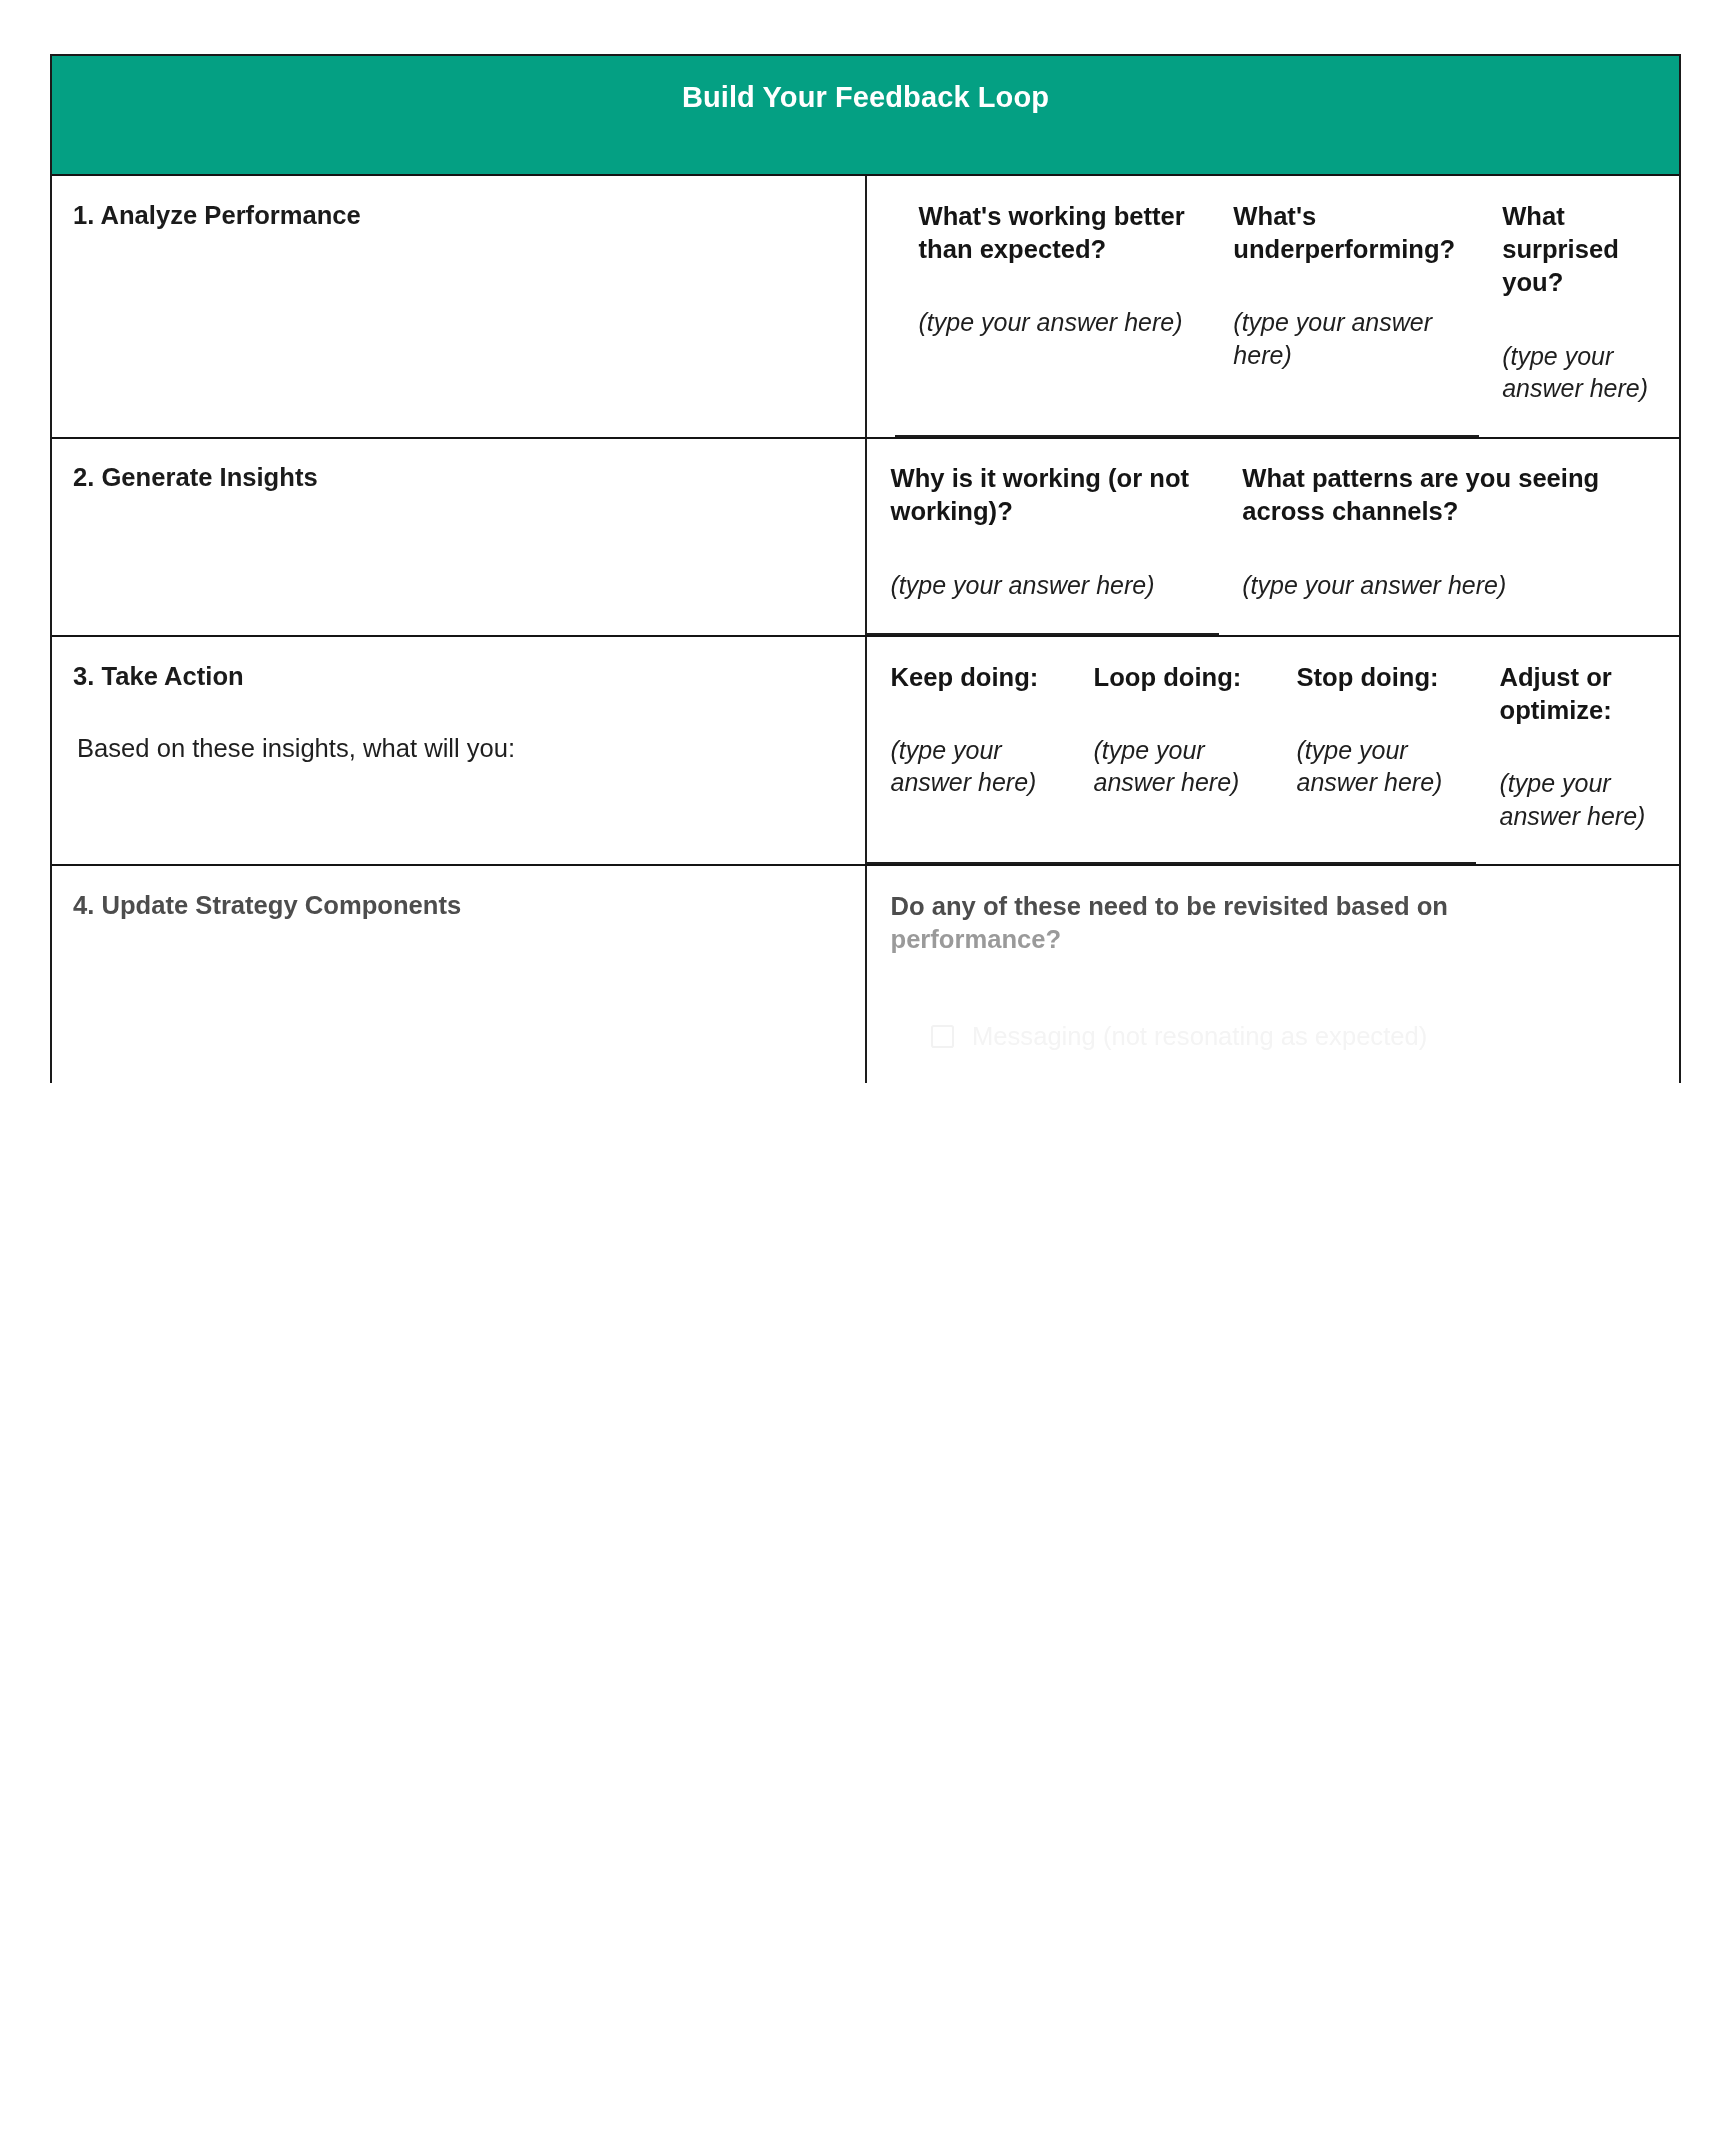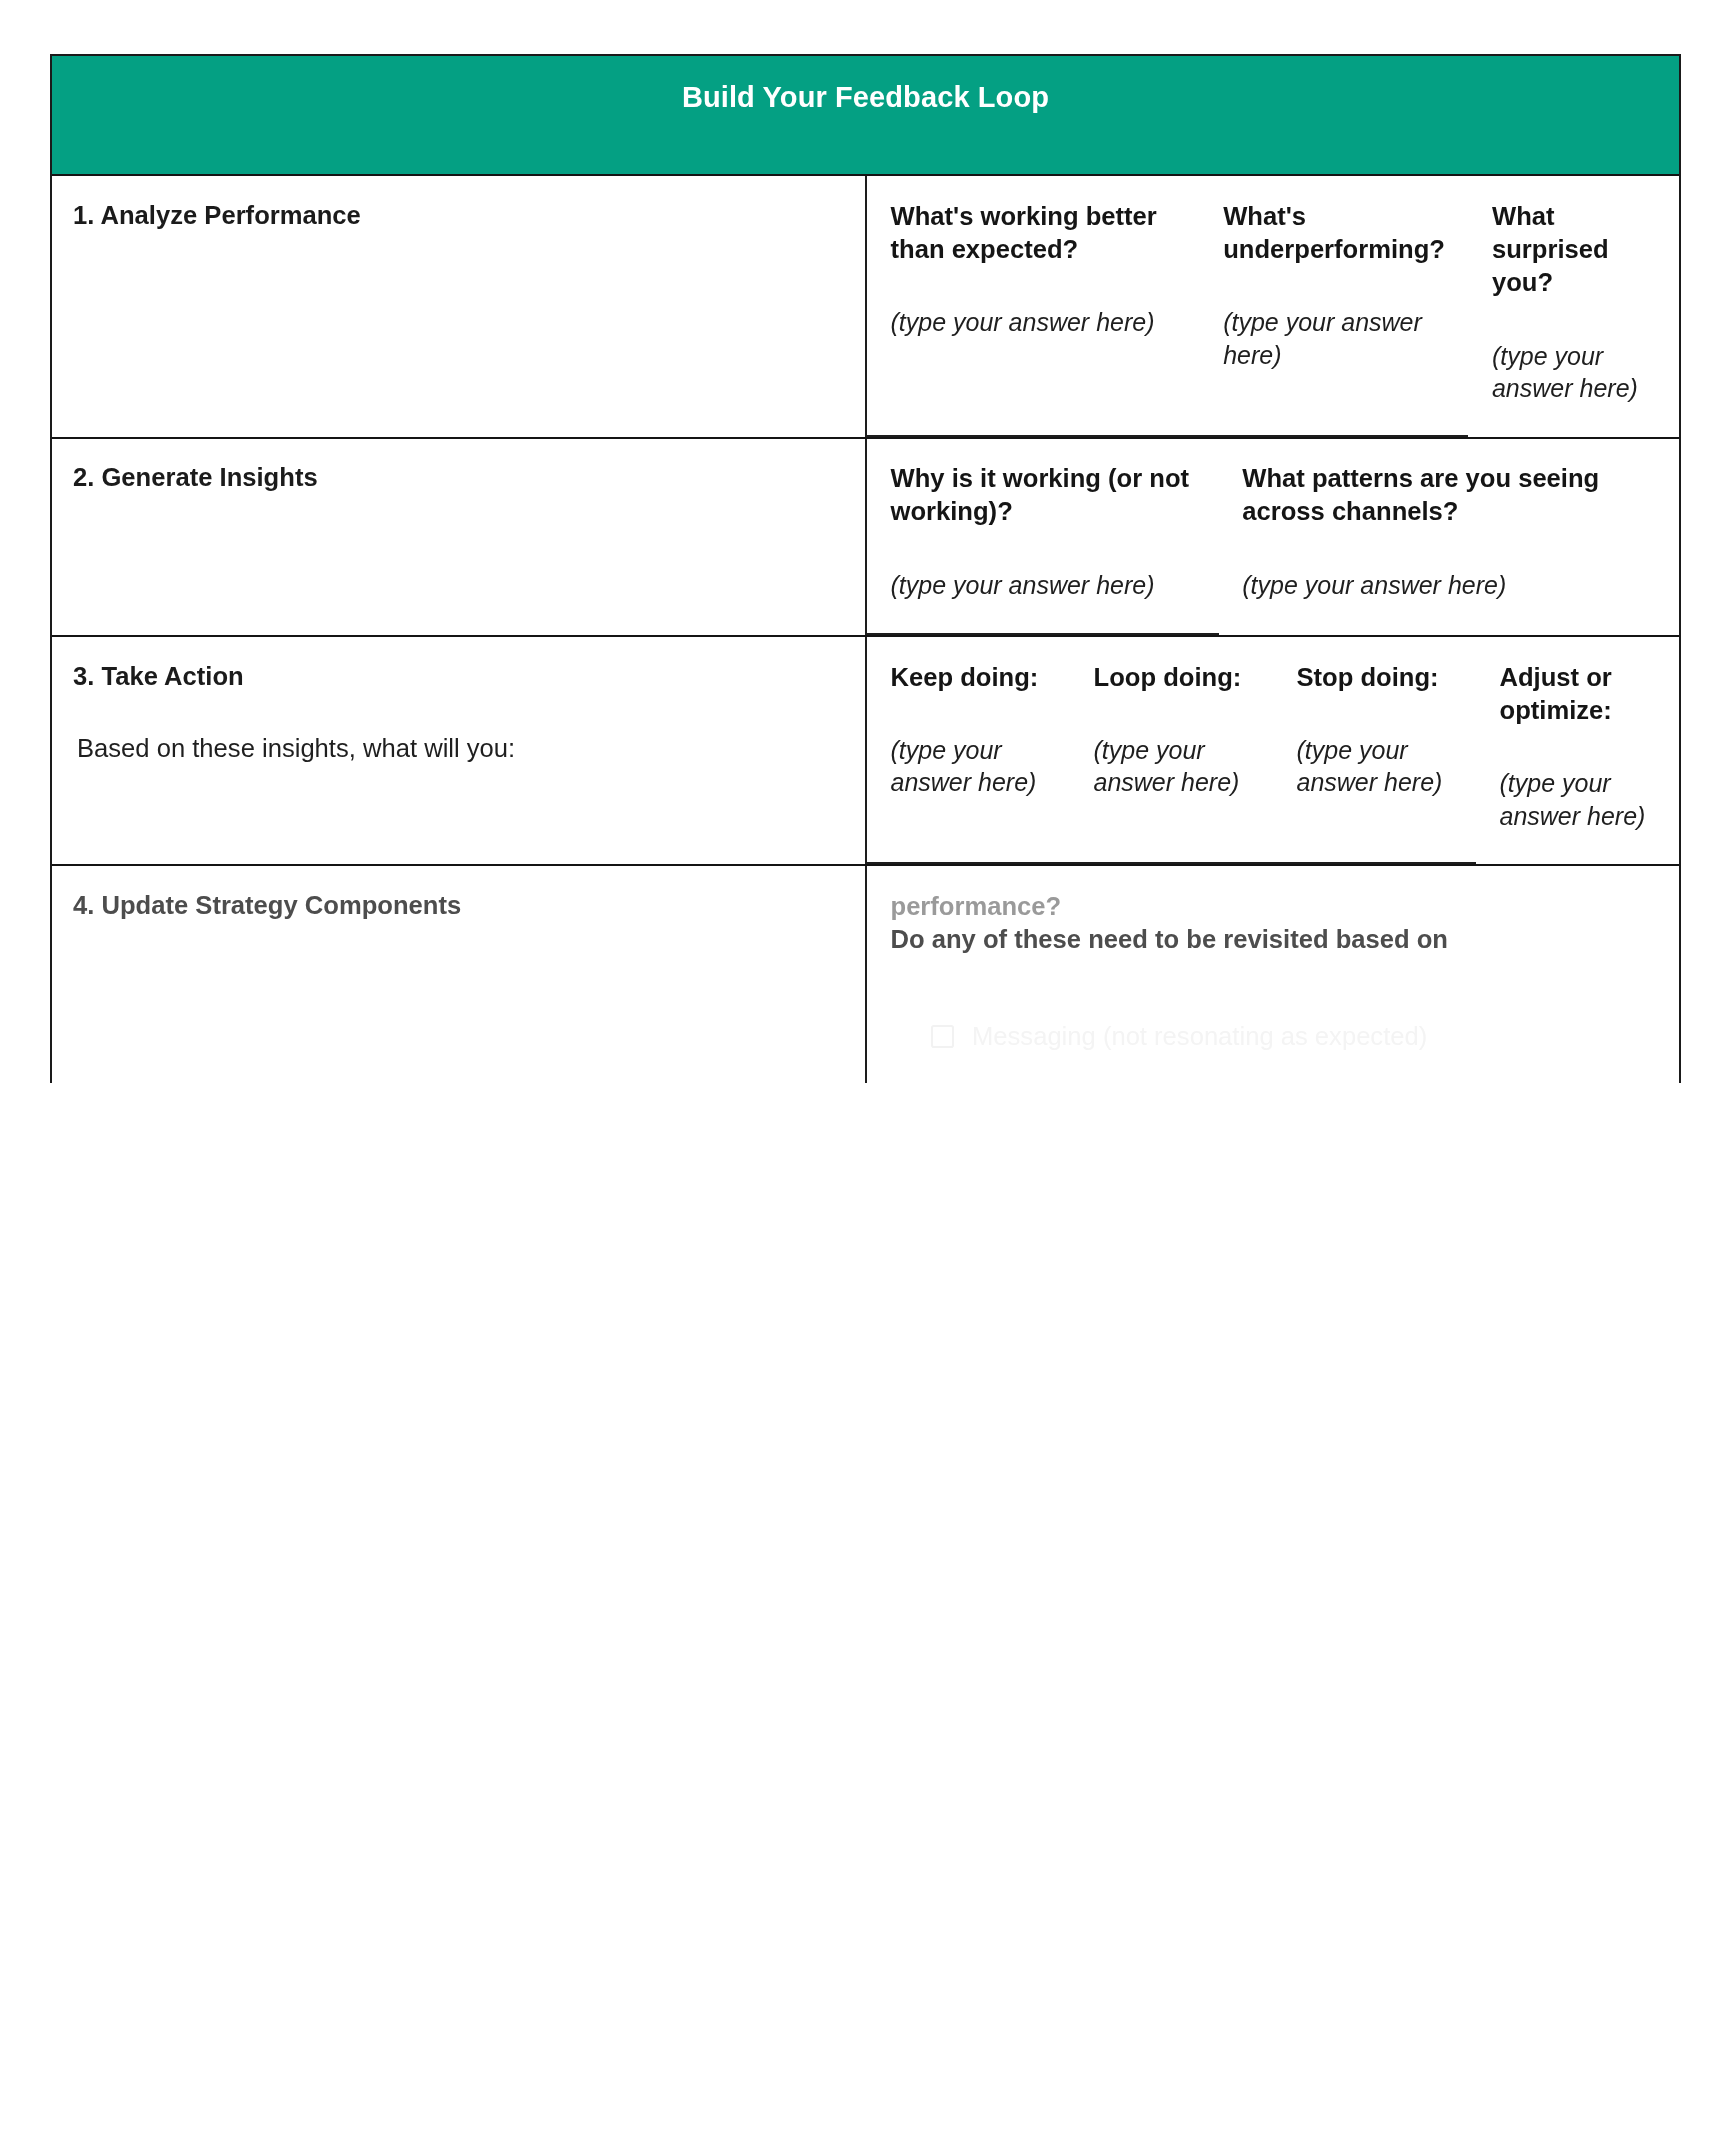--- a/index.html
+++ b/index.html
@@ -62,21 +62,21 @@
     margin: 0;
   }
 
   
   .section {
     display: flex;
     align-items: stretch;
     border-top: 2.8px solid #141414;
     box-sizing: border-box;
   }
-  .section.first { border-top: 2.8px solid #141414; }
+  .section.first { border-top: 2.8px solid #141414; gap: 28px; }
 
   .col-left {
     width: 815px;
     flex: 0 0 815px;
     box-sizing: border-box;
     border-right: 2.1px solid #1d1d1d;
     padding: 23.5px 21px 21px 21px;
   }
   .col-right {
     flex: 1 1 auto;
@@ -226,22 +226,22 @@
         </div>
       </div>
     </div>
 
     <div class="section">
       <div class="col-left">
         <div class="section-heading faded-heading">4. Update Strategy Components</div>
       </div>
       <div class="col-right">
         <div class="qcell last-in-section">
+          <div class="q-label faded-heading">Do any of these need to be revisited based on</div>
           <div class="q-label fade-line-2">performance?</div>
-          <div class="q-label faded-heading">Do any of these need to be revisited based on</div>
           <div class="checkline">
             <span class="checkbox-glyph"></span>
             <span>Messaging (not resonating as expected)</span>
           </div>
         </div>
       </div>
     </div>
 
   </div>
 

